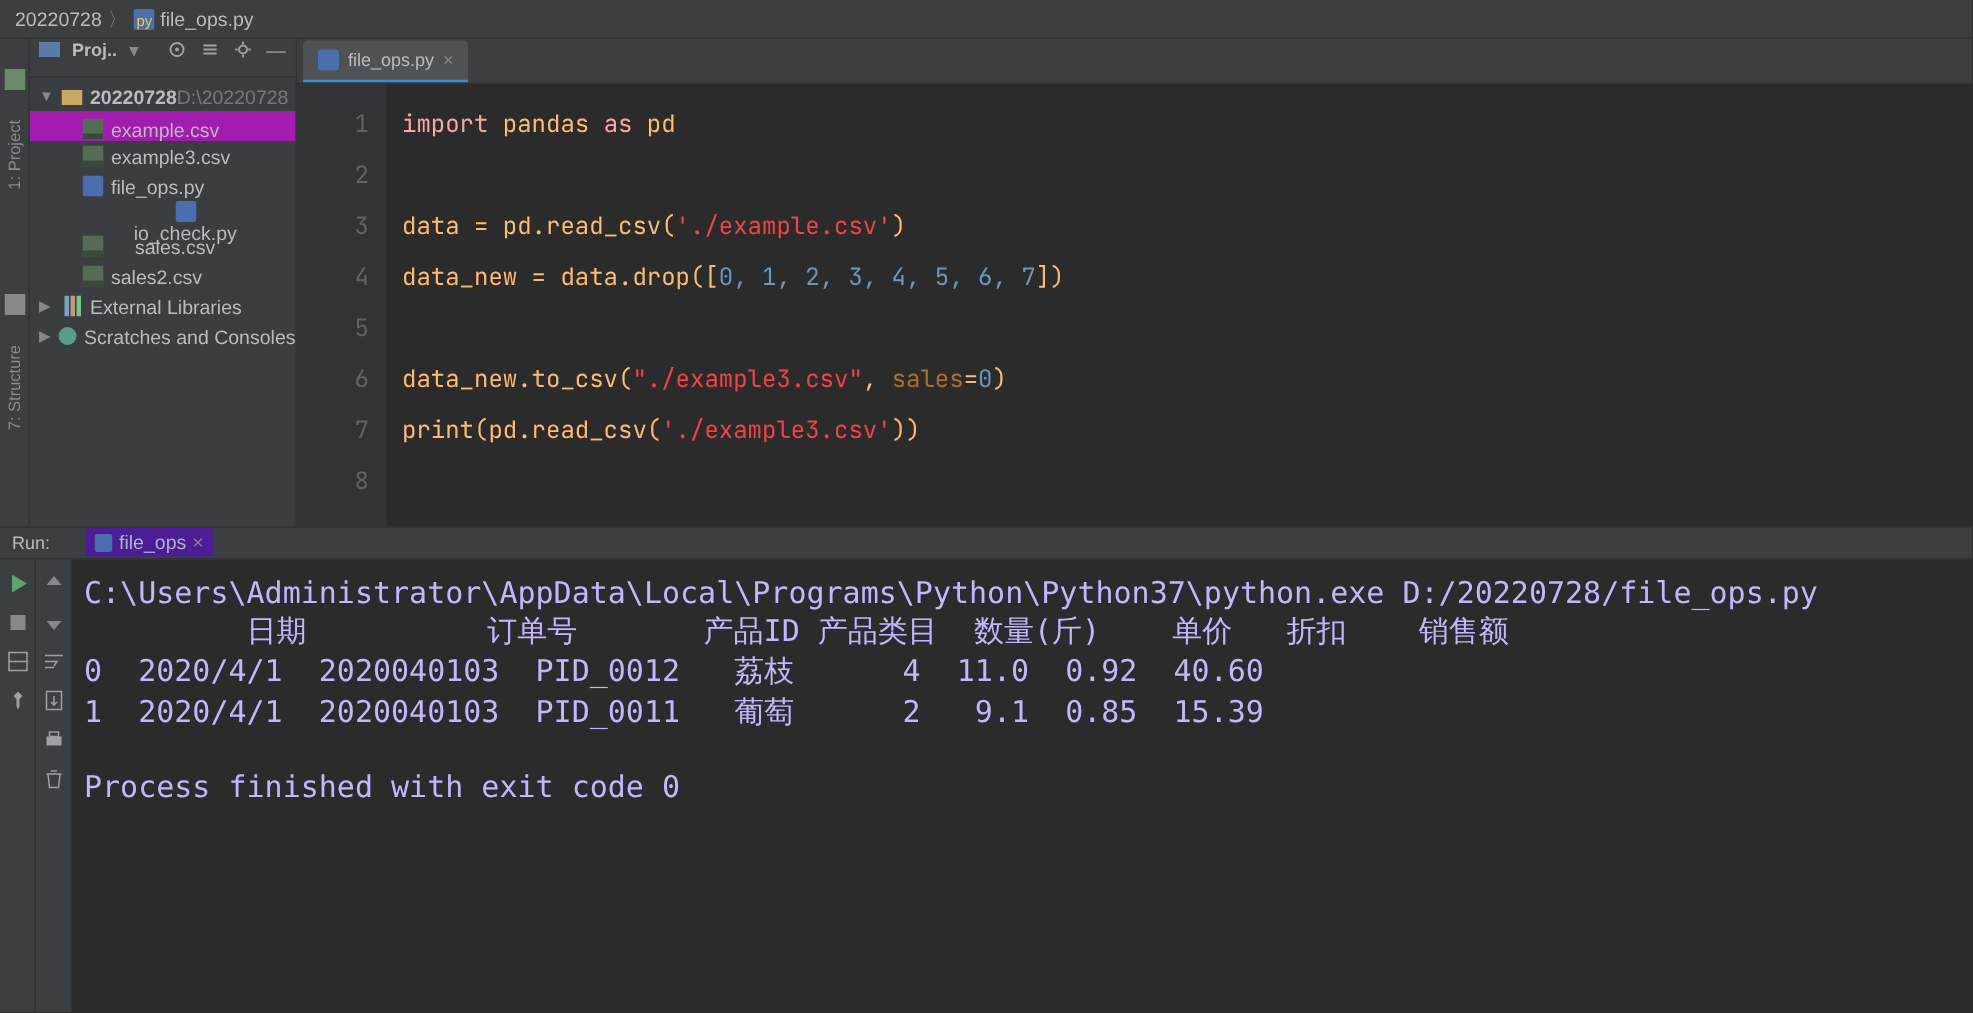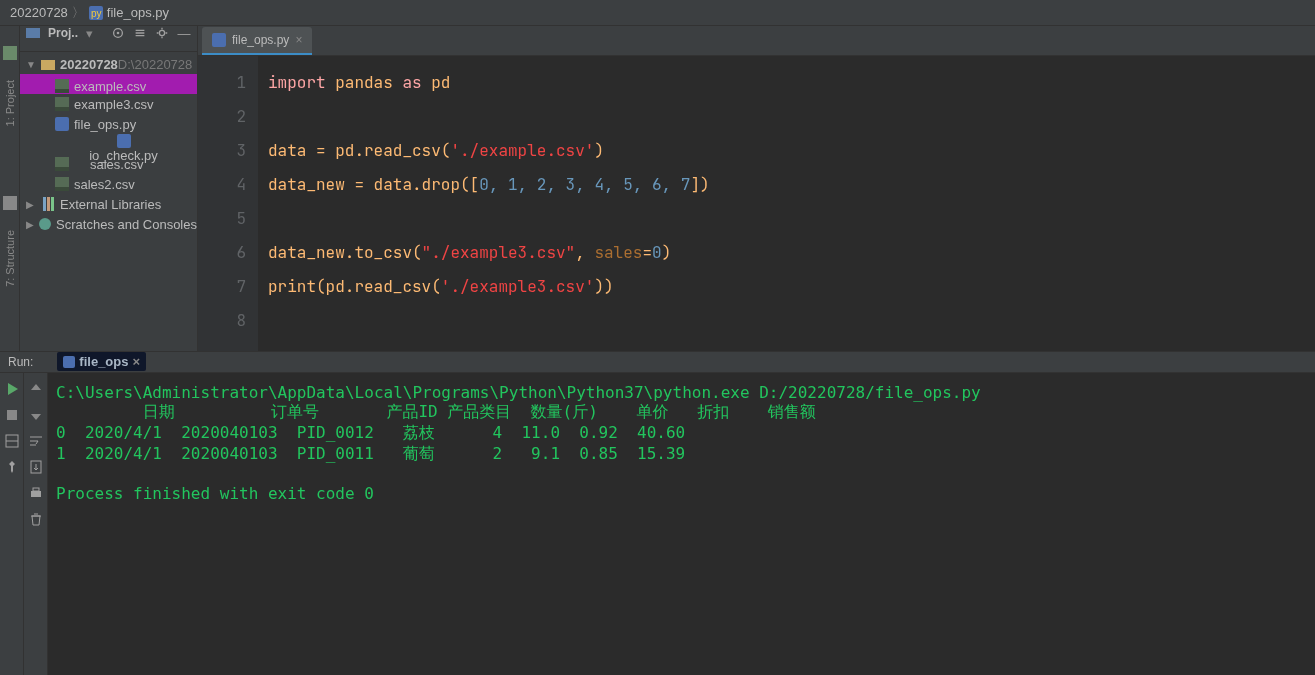--- a/index.html
+++ b/index.html
@@ -83,35 +83,35 @@
 .num { color: #6897bb; }
 .param { color: #aa6e31; }
 .run-label-row {
   height: 22px; background: #3c3f41;
   display: flex; align-items: center; padding: 0 8px;
   border-bottom: 1px solid #323232;
   border-top: 1px solid #323232;
   gap: 24px;
 }
 .run-label-row .run-label { color: #bbbbbb; font-size: 12px; }
-.run-label-row .run-tab { background: #0f172a; padding: 2px 6px; border-radius: 2px; display: flex; align-items: center; gap: 4px; font-weight: bold; }
+.run-label-row .run-tab { background: #4c1d95; padding: 2px 6px; border-radius: 2px; display: flex; align-items: center; gap: 4px; }
 .run-label-row .run-close { color: #888; cursor: pointer; }
 .bottom-wrap { display: flex; flex-direction: column; flex: 1; }
 .bottom-body { display: flex; flex: 1; }
 .run-rail-a, .run-rail-b {
   width: 24px; background: #3c3f41;
   border-right: 1px solid #323232;
   display: flex; flex-direction: column; align-items: center; gap: 10px;
   padding-top: 8px;
 }
 .run-rail-a .ricon, .run-rail-b .ricon { width: 16px; height: 16px; color: #a0a0a0; cursor: pointer; }
 .console {
   flex: 1; padding: 10px 8px;
-  font-family: Consolas, monospace; font-size: 16px;
-  color: #22c55e; white-space: pre; overflow: auto;
+  font-family: Consolas, monospace; font-size: 20px;
+  color: #c4b5fd; white-space: pre; overflow: auto;
 }
 .py-ico-bg { fill: #4b6eaf; }
 .folder-ico { fill: #c9a861; }
 </style>
 </head>
 <body>
 
 <div class="breadcrumb">
   <span class="crumb">20220728</span>
   <span class="sep">〉</span>

